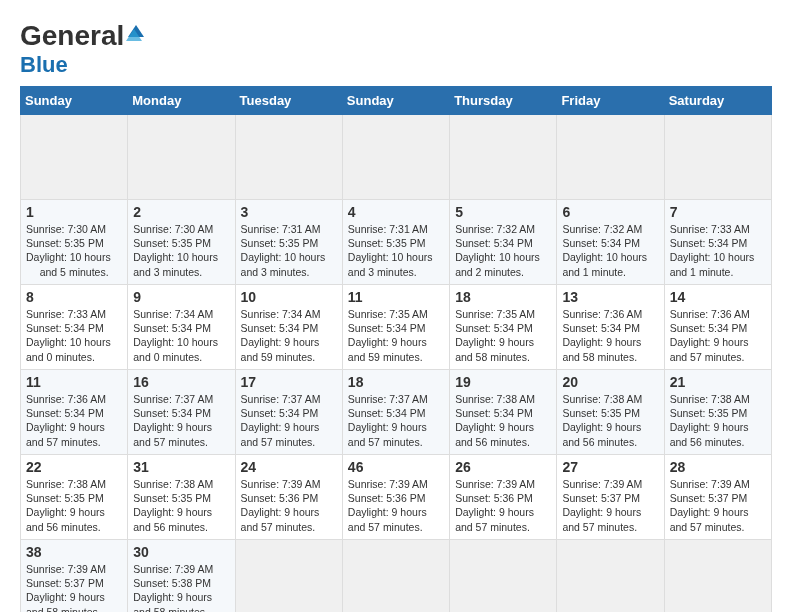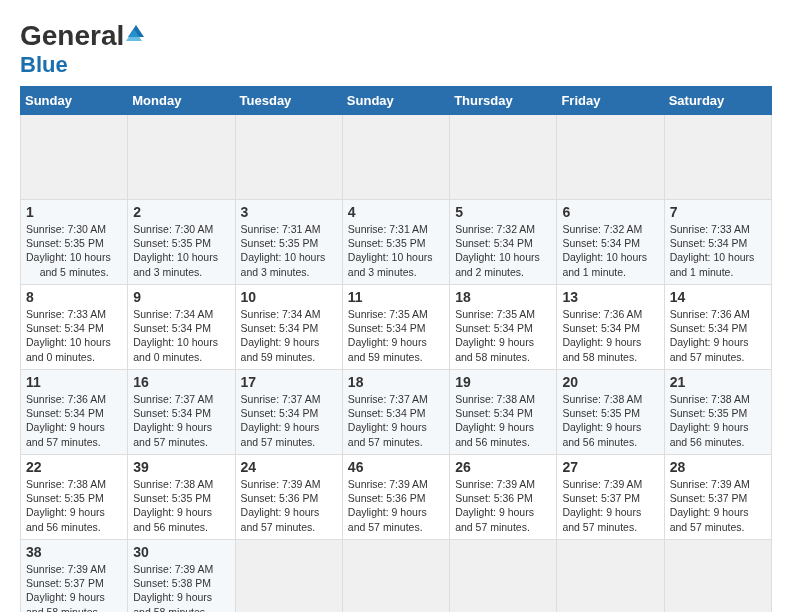--- a/index.html
+++ b/index.html
@@ -287,21 +287,21 @@
       </tr>
       <tr>
         <td>
           <span class="day-num">22</span>
           <span style="display: block; line-height: 1.35;">Sunrise: 7:38 AM</span>
           <span style="display: block; line-height: 1.35;">Sunset: 5:35 PM</span>
           <span style="display: block; line-height: 1.35;">Daylight: 9 hours</span>
           <span style="display: block; line-height: 1.35;">and 56 minutes.</span>
         </td>
         <td>
-          <span class="day-num">39</span>
+          <span class="day-num">31</span>
           <span style="display: block; line-height: 1.35;">Sunrise: 7:38 AM</span>
           <span style="display: block; line-height: 1.35;">Sunset: 5:35 PM</span>
           <span style="display: block; line-height: 1.35;">Daylight: 9 hours</span>
           <span style="display: block; line-height: 1.35;">and 56 minutes.</span>
         </td>
         <td>
           <span class="day-num">24</span>
           <span style="display: block; line-height: 1.35;">Sunrise: 7:39 AM</span>
           <span style="display: block; line-height: 1.35;">Sunset: 5:36 PM</span>
           <span style="display: block; line-height: 1.35;">Daylight: 9 hours</span>

